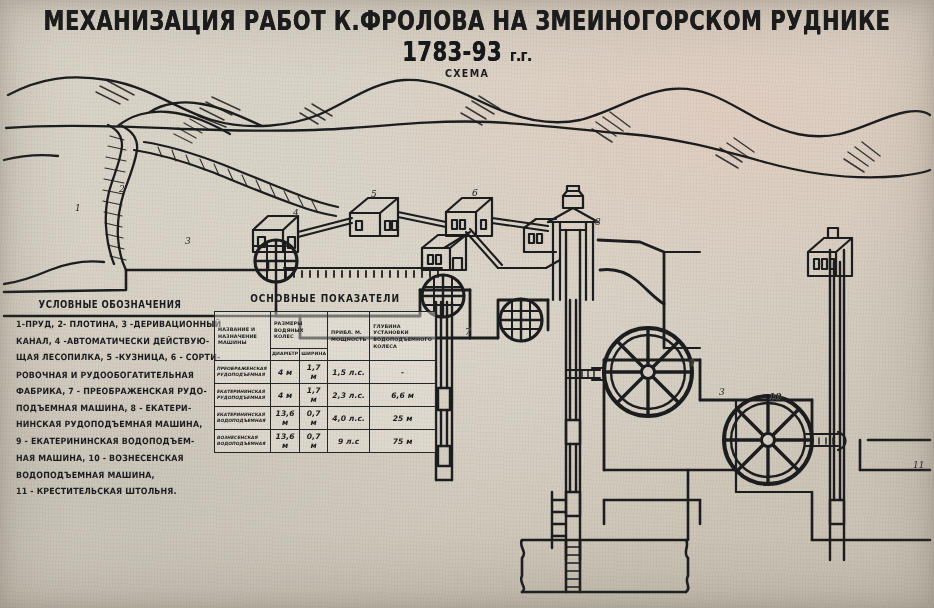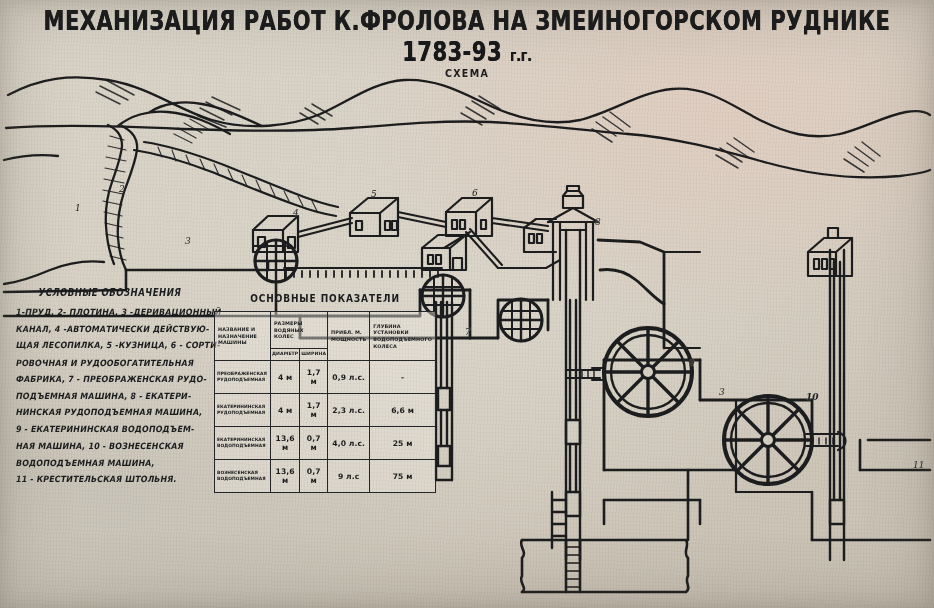--- a/index.html
+++ b/index.html
@@ -49,25 +49,24 @@
   .title-gg{font-size:12.5px;font-weight:700;letter-spacing:0;}
   .title-sub{
     margin-top:12px;
     font-family:"DejaVu Sans",sans-serif;
     font-weight:700;font-size:9.5px;letter-spacing:1.3px;color:#1d1e20;
     transform:scaleY(1.1);
   }
 
   
   #legend{
-    position:absolute;left:16px;top:288px;width:188px;
+    position:absolute;left:16px;top:300px;width:188px;
     font-family:"DejaVu Sans",sans-serif;
     color:#1b1c1e;
     pointer-events:none;
-    font-style:italic;
   }
   #legend .lg-head{
     font-size:8.6px;font-weight:700;letter-spacing:.45px;
     text-align:center;margin-bottom:6px;transform:scaleY(1.16);
   }
   #legend .lg-body{
     font-size:7.9px;font-weight:700;letter-spacing:.18px;line-height:15.2px;
     transform:scaleY(1.1);transform-origin:left top;
   }
   #legend .lg-line{white-space:nowrap;}
@@ -95,21 +94,21 @@
     text-align:left;padding:3px 3px;height:30px;
   }
   table.ind th.sub{font-size:4.6px;text-align:center;height:9px;padding:1px;}
   td.rowname{
     font-size:4.4px;font-weight:700;line-height:6.2px;letter-spacing:.05px;
     width:64px;padding:4px 3px;
   }
   td.val{
     font-size:7.6px;font-weight:700;text-align:center;letter-spacing:.1px;
   }
-  tr.datarow{height:33px;}
+  tr.datarow{height:23px;font-style:italic;}
 
   
   .num{
     position:absolute;
     font-family:"DejaVu Serif",serif;
     font-style:italic;
     font-size:9px;
     color:#1c1d1f;
     pointer-events:none;
     text-shadow:0 0 1px rgba(214,208,198,.9);
@@ -554,21 +553,21 @@
         <tr>
           <th class="sub">ДИАМЕТР</th>
           <th class="sub">ШИРИНА</th>
         </tr>
       </thead>
       <tbody>
         <tr class="datarow">
           <td class="rowname">ПРЕОБРАЖЕНСКАЯ РУДОПОДЪЕМНАЯ</td>
           <td class="val">4 м</td>
           <td class="val">1,7 м</td>
-          <td class="val">0,9 л.с.</td>
+          <td class="val">1,5 л.с.</td>
           <td class="val">-</td>
         </tr>
         <tr class="datarow">
           <td class="rowname">ЕКАТЕРИНИНСКАЯ РУДОПОДЪЕМНАЯ</td>
           <td class="val">4 м</td>
           <td class="val">1,7 м</td>
           <td class="val">2,3 л.с.</td>
           <td class="val">6,6 м</td>
         </tr>
         <tr class="datarow">
@@ -593,19 +592,19 @@
       <span class="num" style="left: 75px; top: 203px;">1</span>
       <span class="num" style="left: 119px; top: 184px;">2</span>
       <span class="num" style="left: 185px; top: 236px;">3</span>
       <span class="num" style="left: 293px; top: 208px;">4</span>
       <span class="num" style="left: 371px; top: 189px;">5</span>
       <span class="num" style="left: 472px; top: 188px;">6</span>
       <span class="num" style="left: 465px; top: 327px;">7</span>
       <span class="num" style="left: 595px; top: 217px;">8</span>
       <span class="num" style="left: 689px; top: 358px;">9</span>
       <span class="num" style="left: 719px; top: 387px;">3</span>
-      <span class="num" style="left: 806px; top: 392px; font-weight: bold;">10</span>
+      <span class="num" style="left: 769px; top: 392px; font-weight: bold;">10</span>
       <span class="num" style="left: 913px; top: 460px; text-align: right;">11</span>
     </div>
 
   <div id="grain"></div>
   <div id="vign"></div>
 </div>
 
 </body></html>

